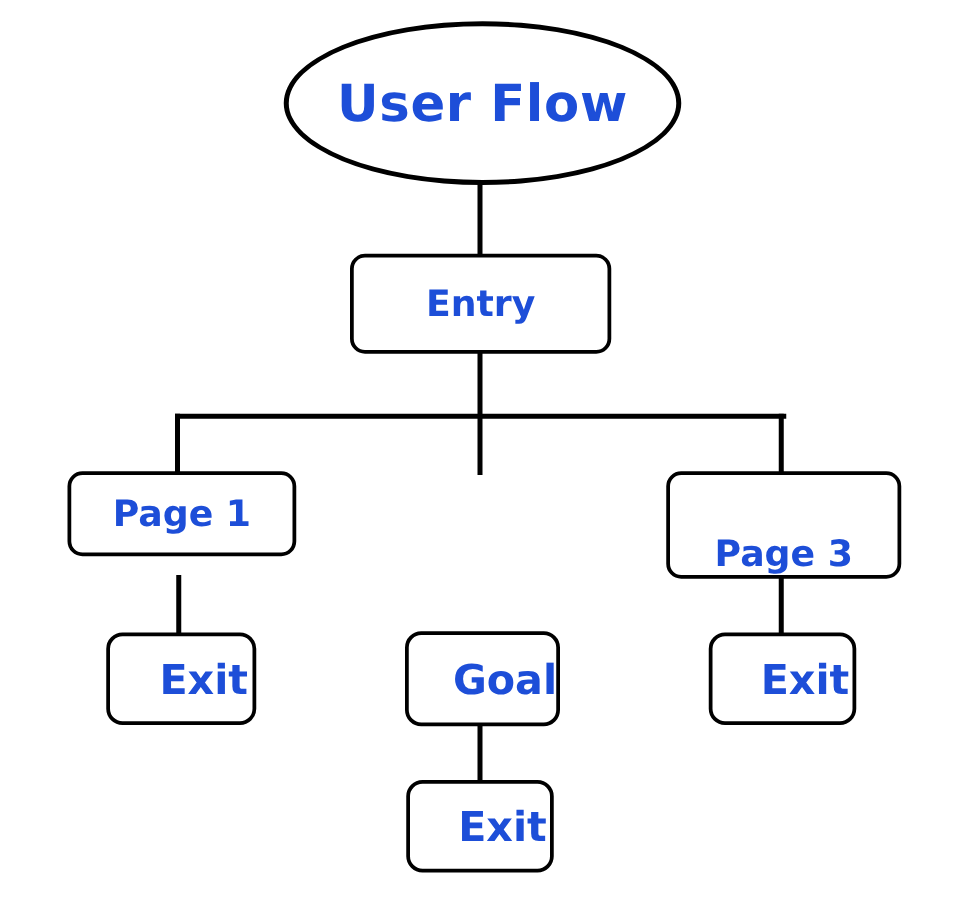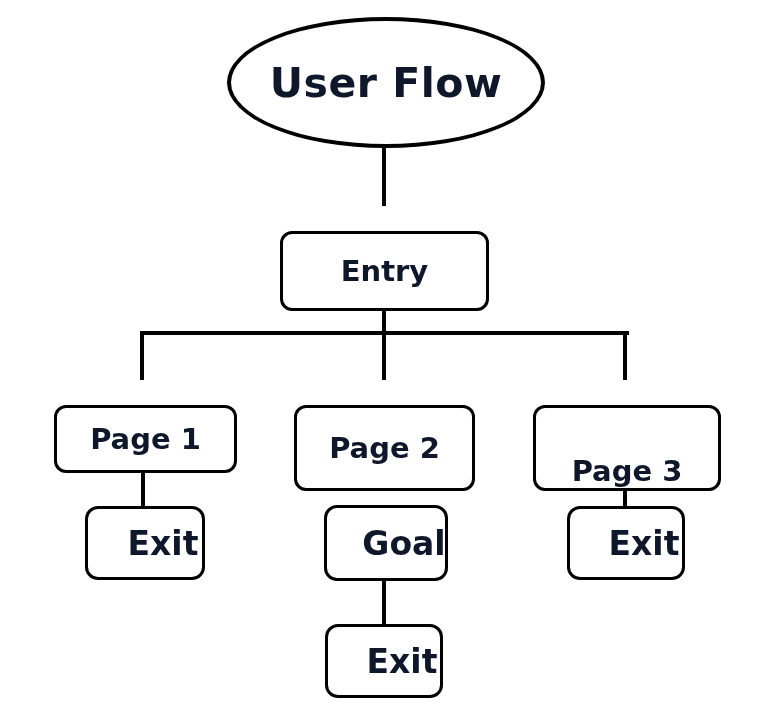--- a/index.html
+++ b/index.html
@@ -12,31 +12,31 @@
     font-family: "DejaVu Sans", "Liberation Sans", sans-serif;
     overflow: hidden;
   }
   .node {
     position: absolute;
     background: #ffffff;
     border: 3.5px solid #000000;
     display: flex;
     align-items: center;
     justify-content: center;
-    color: #0f172a;
+    color: #1d4ed8;
     font-weight: 700;
     z-index: 2;
   }
   .ellipse {
     border-width: 4px;
     border-radius: 50%;
     font-size: 41px;
     letter-spacing: 0.5px;
   }
-  .rect    { border-radius: 12px; font-size: 29px; margin-top: 28px; }
+  .rect    { border-radius: 12px; font-size: 29px; }
   .rect-sm { border-radius: 13px; font-size: 33px; padding-left: 36px; }
   .line {
     position: absolute;
     background: #000000;
     z-index: 1;
   }
   
   .n-userflow { left: 227px; top: 17px;  width: 318px; height: 131px; }
   .n-entry    { left: 280px; top: 203px; width: 209px; height: 80px;  }
   .n-page1    { left: 54px;  top: 377px; width: 183px; height: 68px;  }
@@ -75,23 +75,20 @@
   </div>
 
   <div class="node rect n-entry">
     <span>Entry</span>
   </div>
 
   <div class="node rect n-page1">
     <span>Page 1</span>
   </div>
 
-  <div class="node rect n-page2">
-    <span>Page 2</span>
-  </div>
 
   <div class="node rect n-page3">
     <span>Page 3</span>
   </div>
 
   <div class="node rect-sm n-exit1">
     <span>Exit</span>
   </div>
 
   <div class="node rect-sm n-goal">

